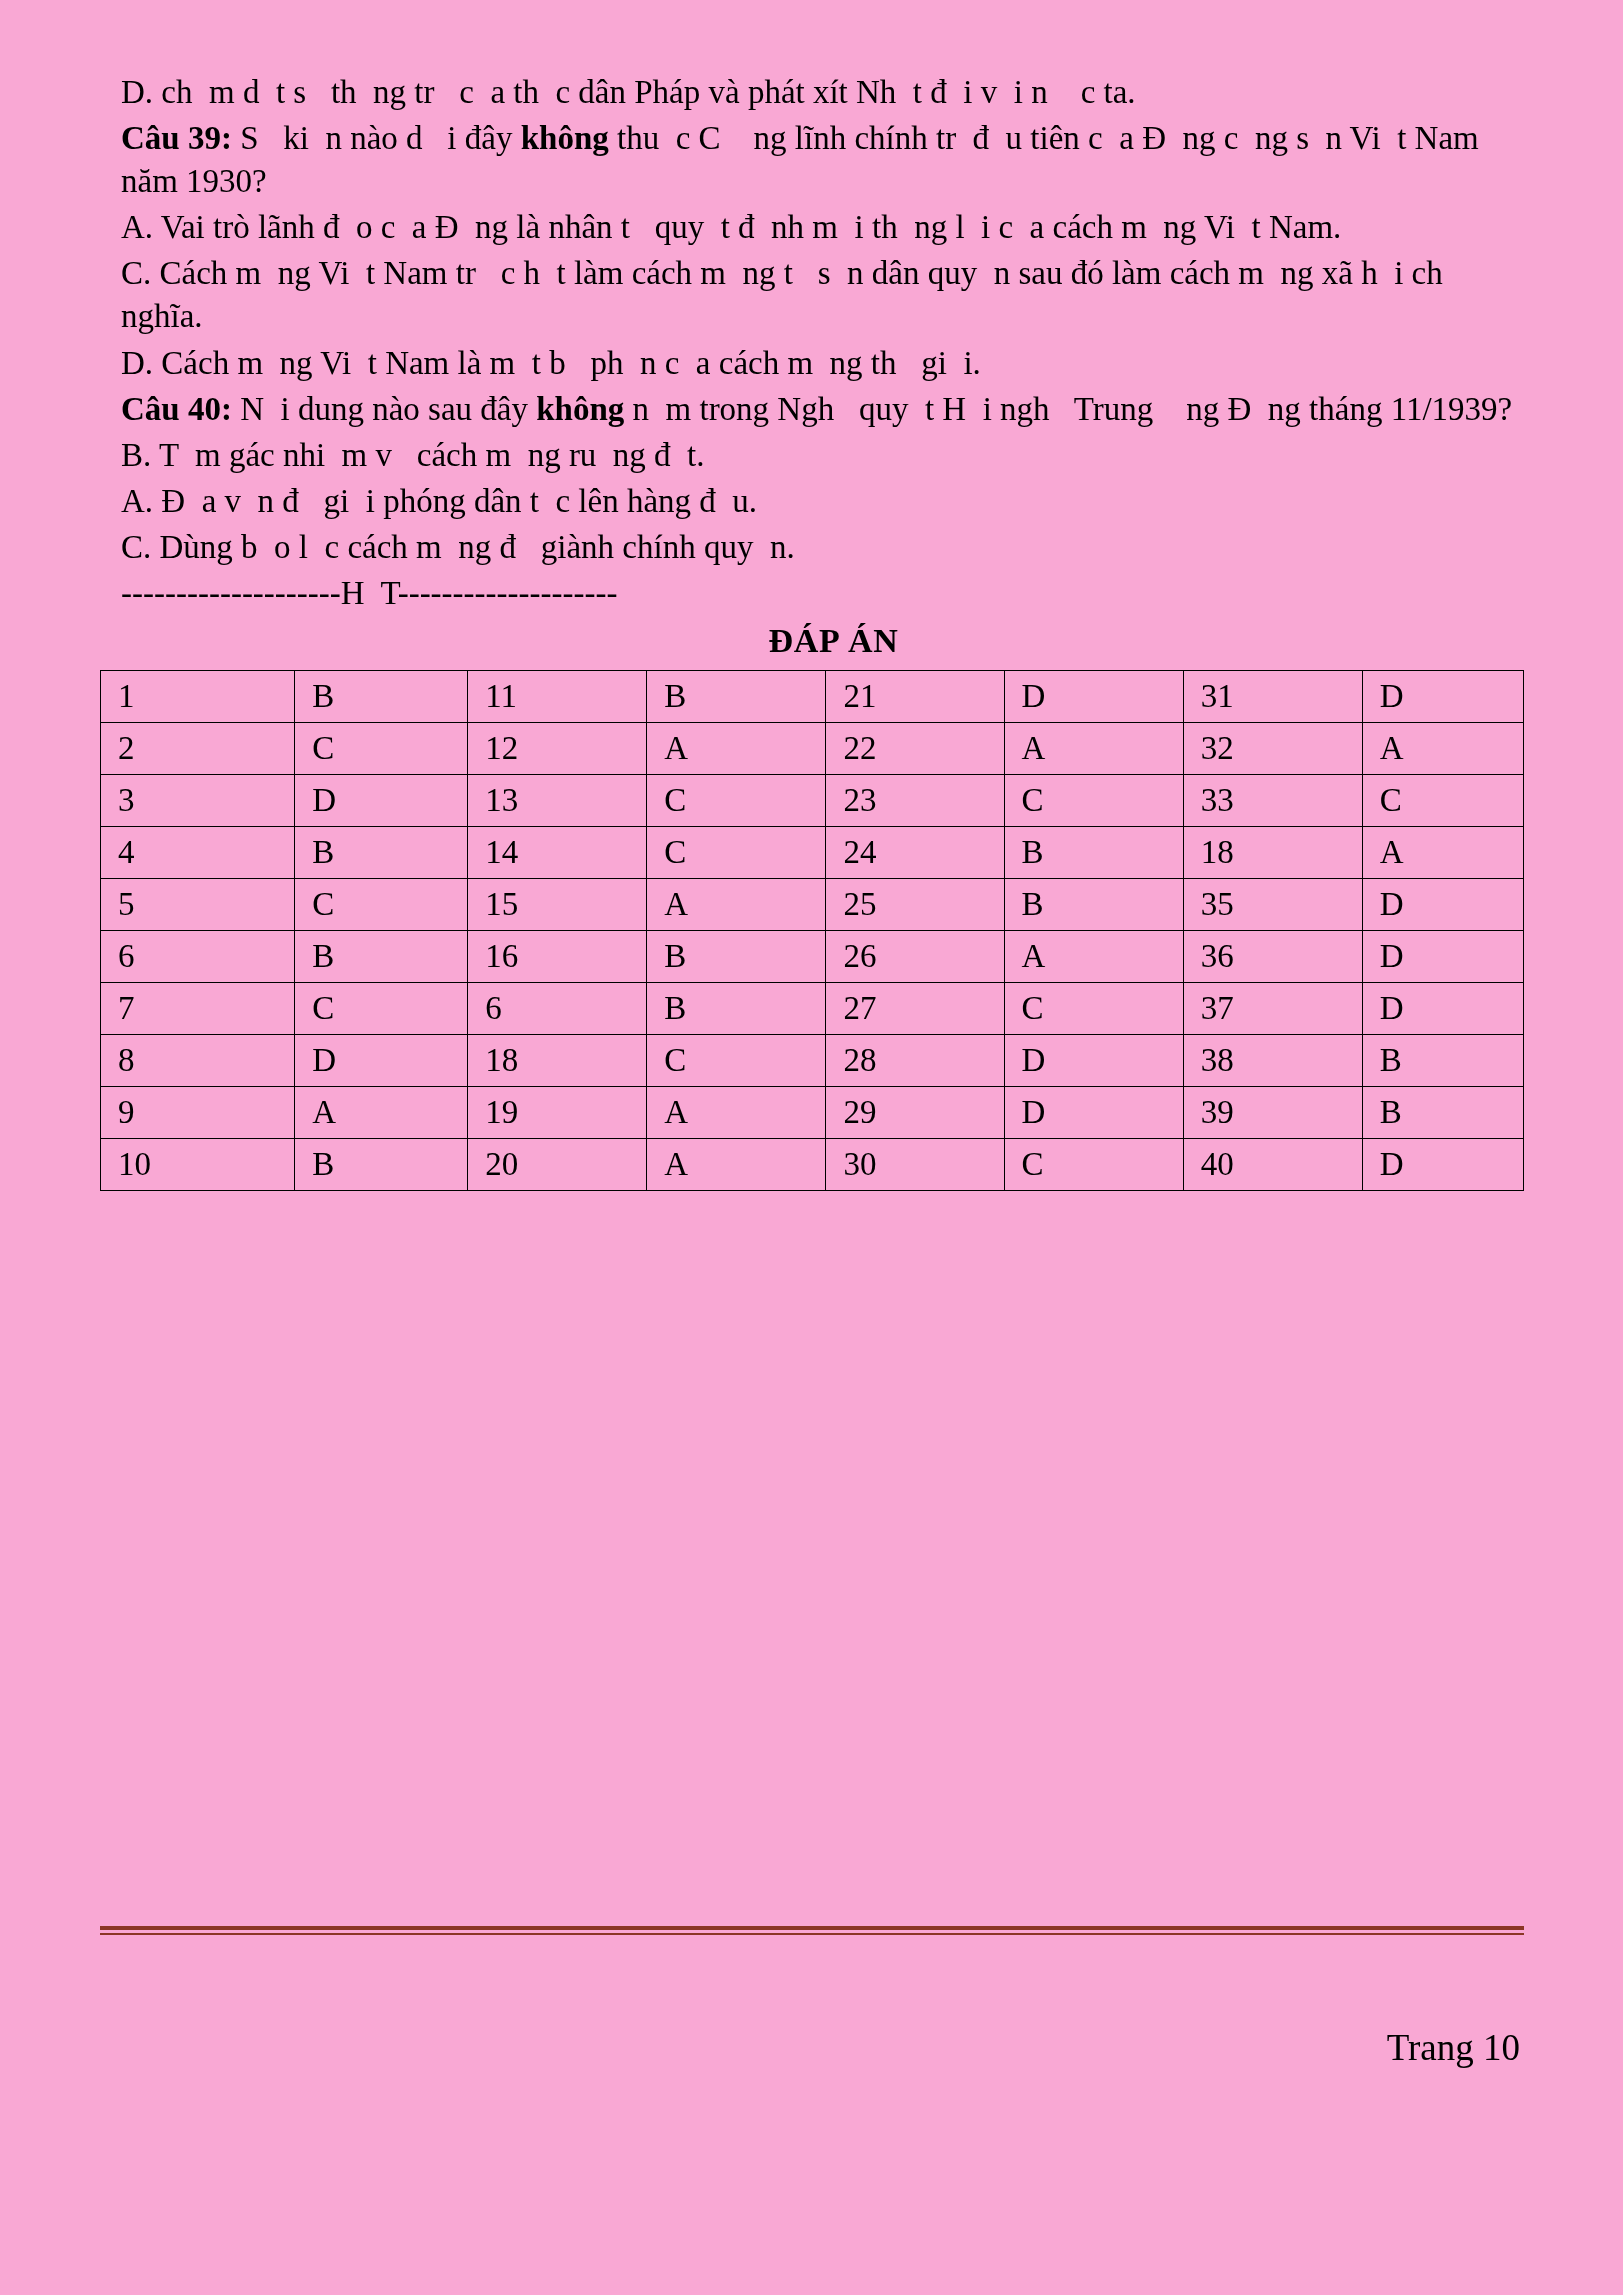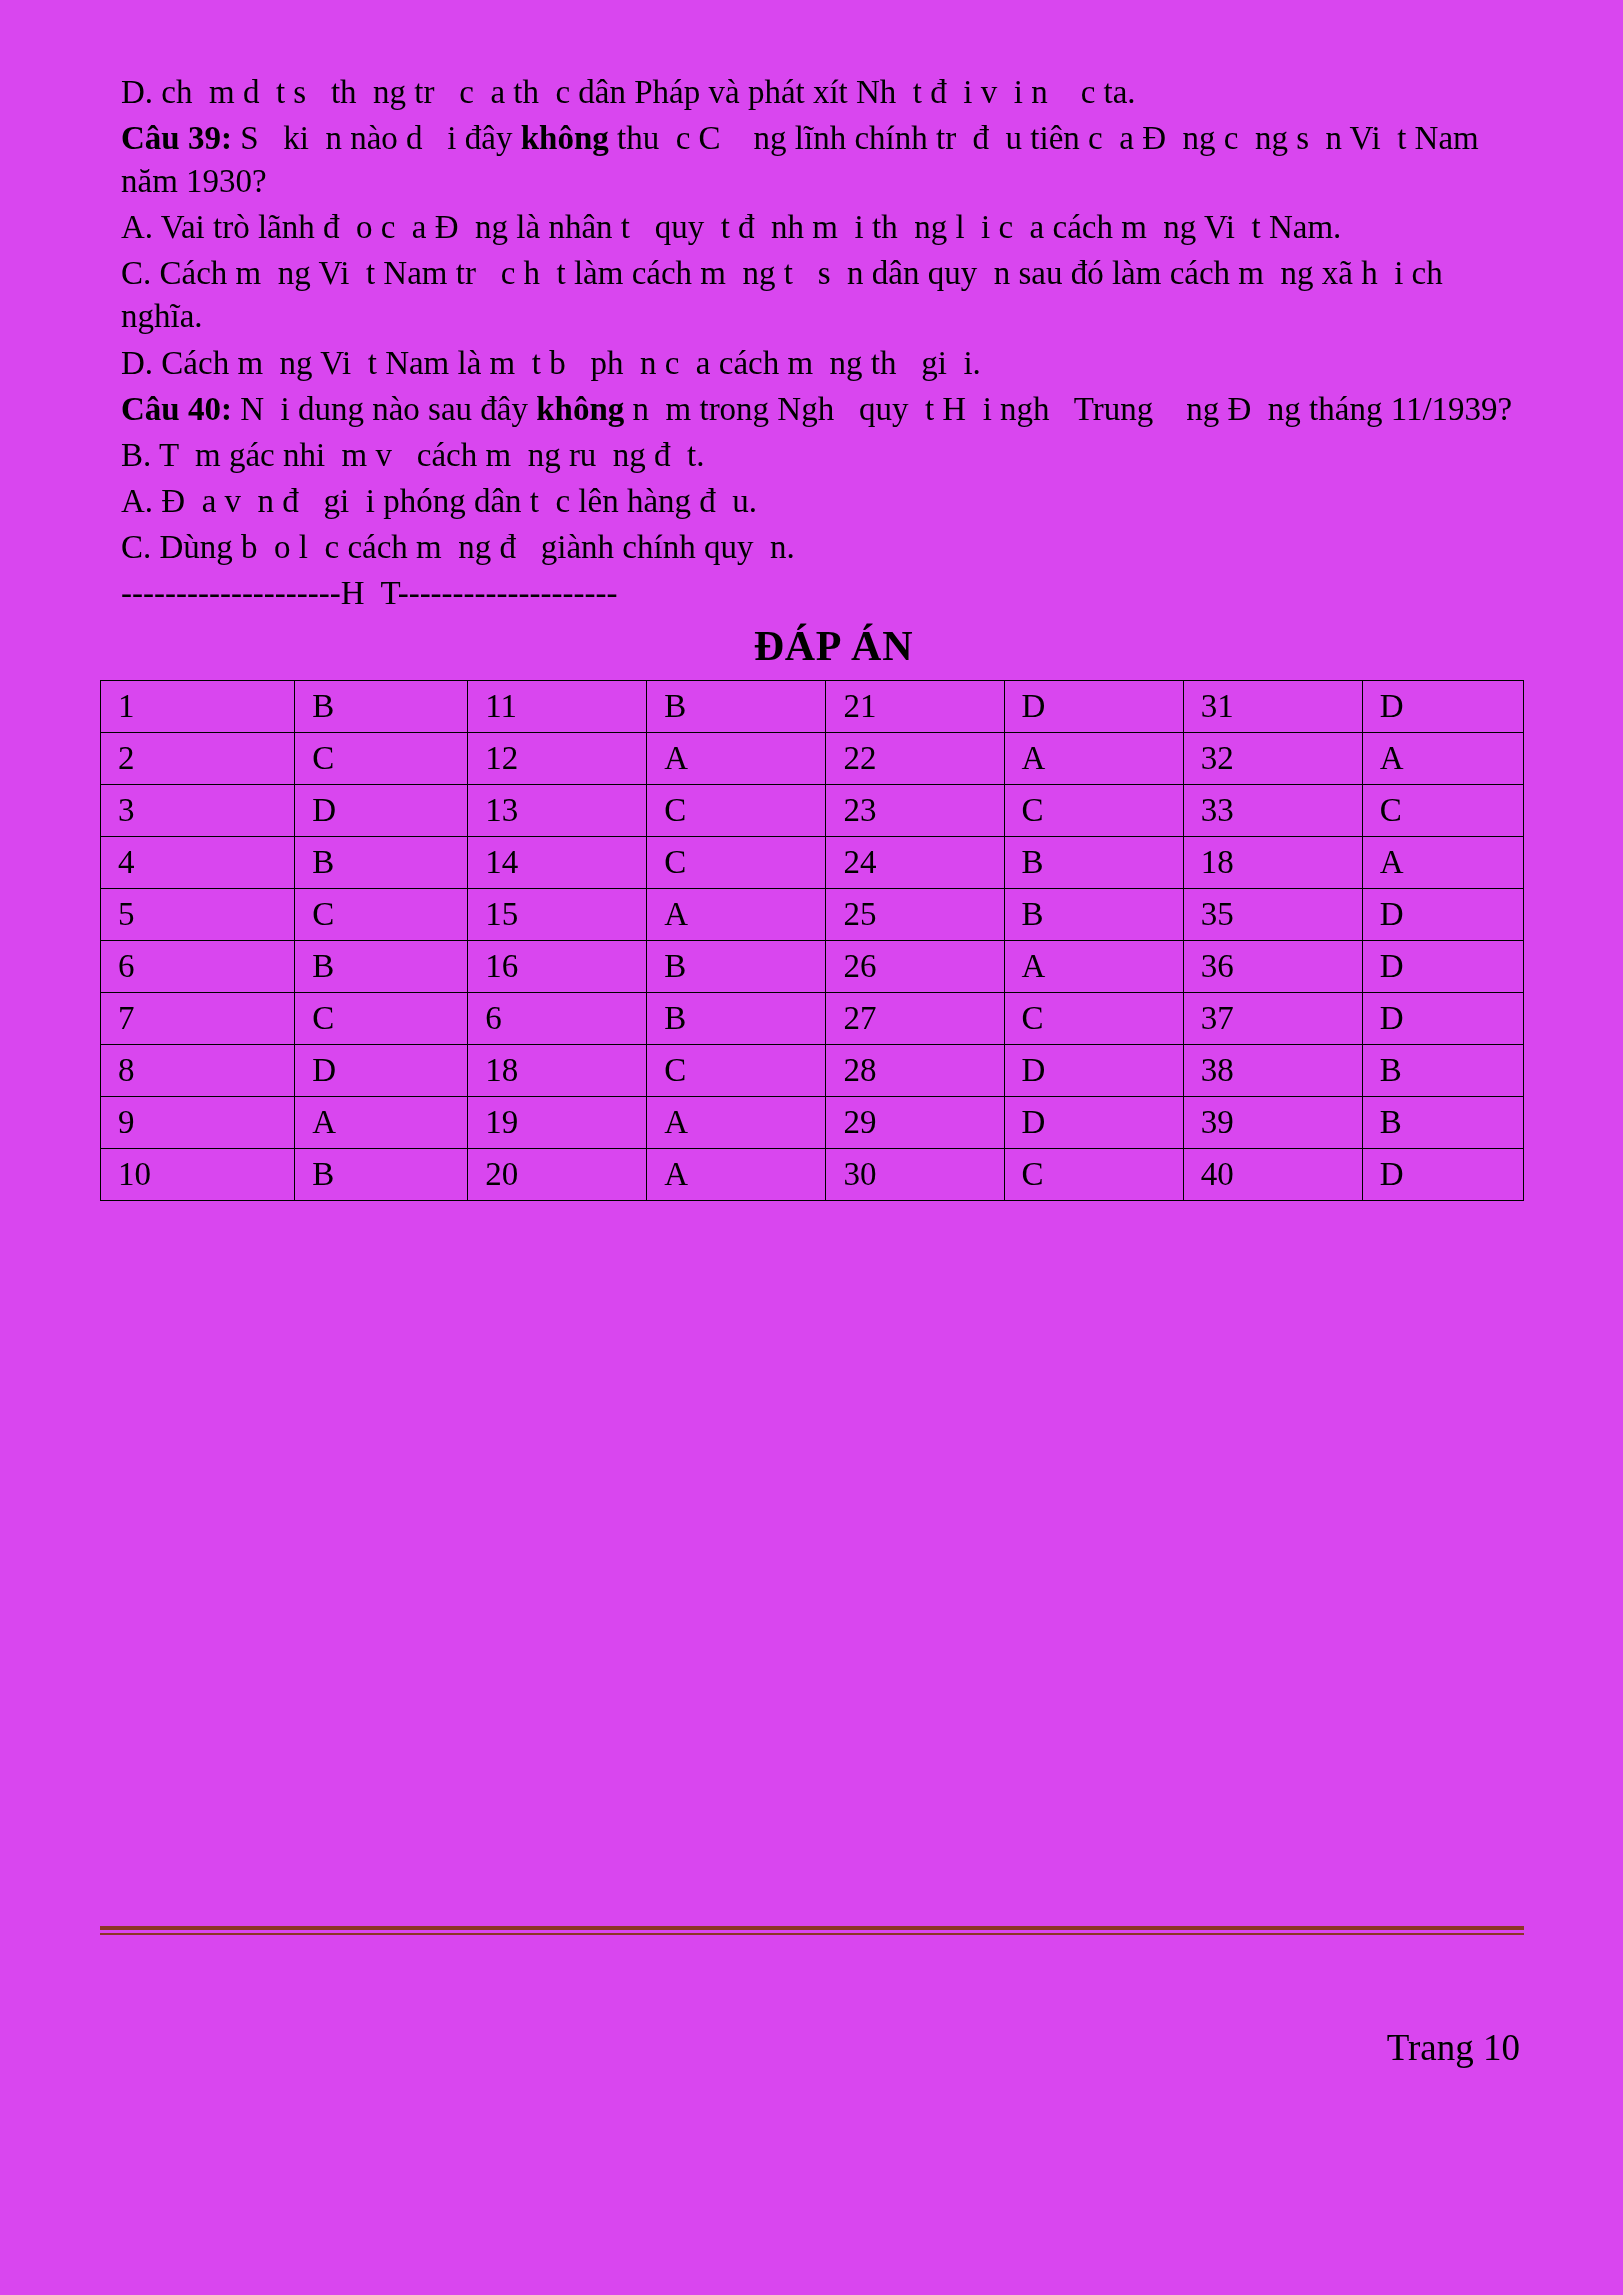--- a/index.html
+++ b/index.html
@@ -23,21 +23,21 @@
   }
   p.para {
     margin: 0 0 3.3px 0;
     line-height: 1.3;
     white-space: pre-wrap;
   }
   p.para b { font-weight: bold; }
   .answers-title {
     margin: 6.5px 0 10.5px 0;
     text-align: center;
-    font-size: 42px;
+    font-size: 34px;
     font-weight: bold;
     letter-spacing: 0.7px;
     padding-left: 44px;
   }
   table.answers {
     margin-left: 100px;
     width: 1424px;
     border-collapse: collapse;
     table-layout: fixed;
   }
@@ -62,21 +62,21 @@
   .page-number {
     position: absolute;
     top: 2026px;
     right: 103px;
     font-size: 37px;
   }
 </style>
 </head>
 <body>
 
-<div class="page" style="background: #d946ef; color: rgb(0, 0, 0);">
+<div class="page" style="background: #f9a8d4; color: rgb(0, 0, 0);">
 
   <div class="content" id="content">
       <p class="para"><span>D. ch  m d  t s   th  ng tr   c  a th  c dân Pháp và phát xít Nh  t đ  i v  i n    c ta.</span></p>
       <p class="para"><b>Câu 39: </b><span>S   ki  n nào d   i đây </span><b>không</b><span> thu  c C    ng lĩnh chính tr  đ  u tiên c  a Đ  ng c  ng s  n Vi  t Nam năm 1930?</span></p>
       <p class="para"><span>A. Vai trò lãnh đ  o c  a Đ  ng là nhân t   quy  t đ  nh m  i th  ng l  i c  a cách m  ng Vi  t Nam.</span></p>
       <p class="para"><span>C. Cách m  ng Vi  t Nam tr   c h  t làm cách m  ng t   s  n dân quy  n sau đó làm cách m  ng xã h  i ch  nghĩa.</span></p>
       <p class="para"><span>D. Cách m  ng Vi  t Nam là m  t b   ph  n c  a cách m  ng th   gi  i.</span></p>
       <p class="para"><b>Câu 40: </b><span>N  i dung nào sau đây </span><b>không</b><span> n  m trong Ngh   quy  t H  i ngh   Trung    ng Đ  ng tháng 11/1939?</span></p>
       <p class="para"><span>B. T  m gác nhi  m v   cách m  ng ru  ng đ  t.</span></p>
       <p class="para"><span>A. Đ  a v  n đ   gi  i phóng dân t  c lên hàng đ  u.</span></p>

